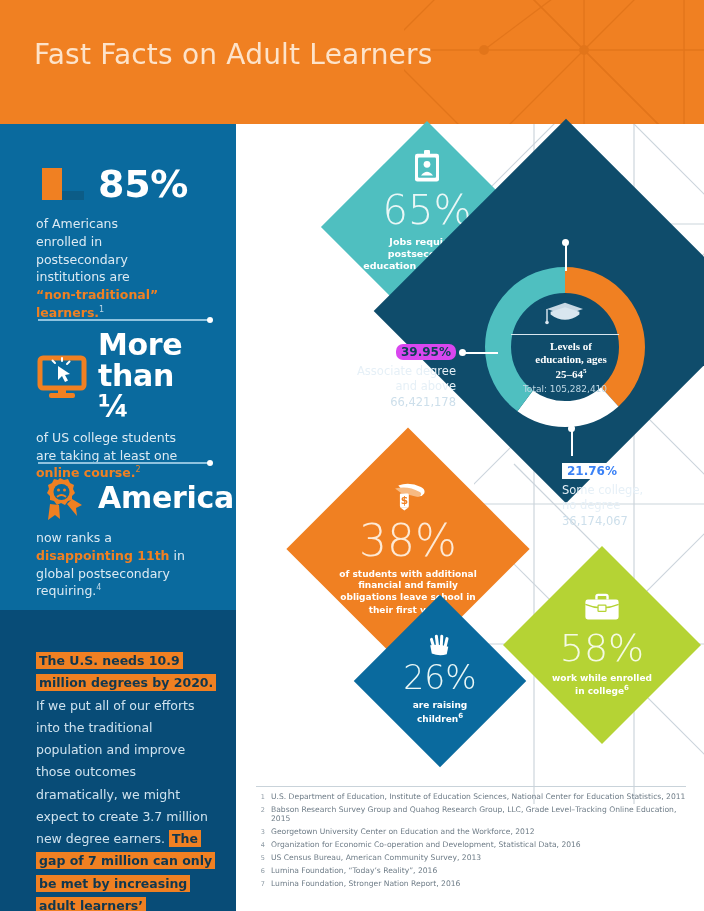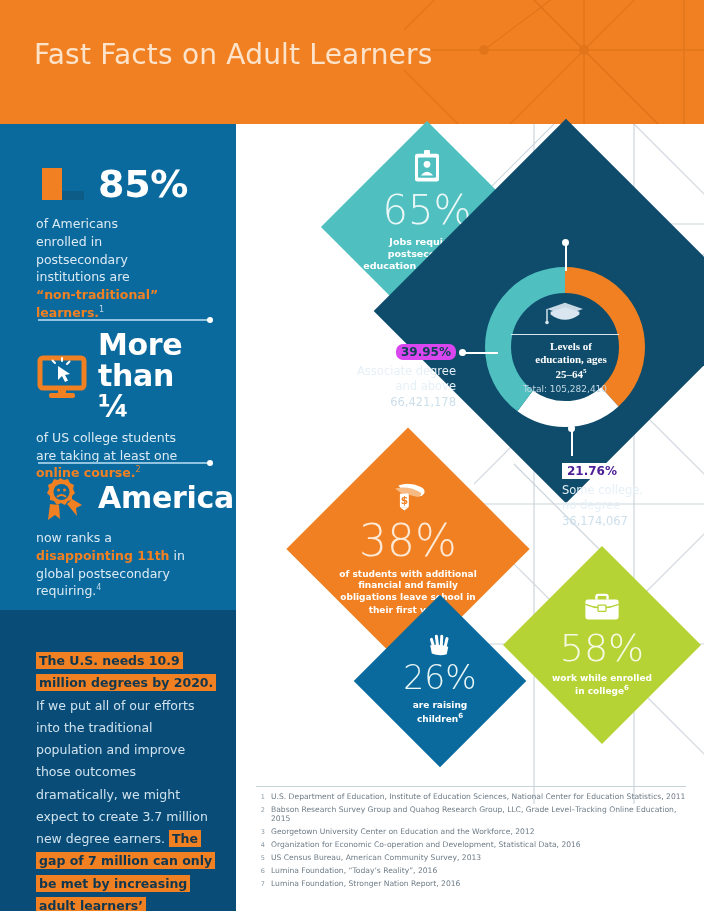--- a/index.html
+++ b/index.html
@@ -86,21 +86,21 @@
   .donut-title{font-family:Liberation Serif, serif;font-weight:bold;font-size:11px;color:#ffffff;line-height:1.2;margin-left:12px;}
   .donut-total{font-family:"DejaVu Sans", sans-serif;font-size:9px;color:#BFD8E5;margin-top:4px;}
 
   
   .callout{position:absolute;font-family:"DejaVu Sans", sans-serif;}
   .callout .pct{display:inline-block;font-weight:bold;font-size:12px;padding:1px 5px;margin-bottom:4px;}
   .callout .lbl{font-size:11.5px;line-height:1.34;color:#E6F0F7;}
   .callout .num{font-size:11.5px;color:#CDDFEB;}
   .pct-orange{background:#F08022;color:#123A52;}
   .pct-teal{background:#d946ef;color:#0D4055;border-radius:7px;}
-  .pct-white{background:#ffffff;color:#4c1d95;}
+  .pct-white{background:#ffffff;color:#3b82f6;}
 
   .leader{position:absolute;background:#ffffff;}
   .leader-dot{position:absolute;width:7px;height:7px;border-radius:50%;background:#ffffff;}
 
   
   .foot-rule{position:absolute;left:256px;top:786px;width:430px;height:1px;background:#C9D3DA;}
   .footnotes{position:absolute;left:256px;top:792px;width:440px;}
   .fn{display:flex;gap:6px;margin-bottom:3.4px;font-family:"DejaVu Sans", sans-serif;}
   .fn-n{width:9px;text-align:right;font-size:6.5px;color:#8C99A3;padding-top:1px;flex:none;}
   .fn-t{font-size:7.6px;color:#6E7C87;line-height:1.25;}

